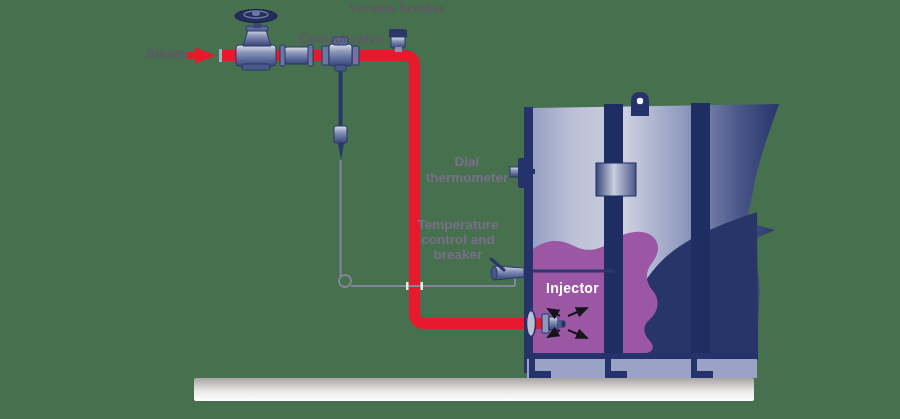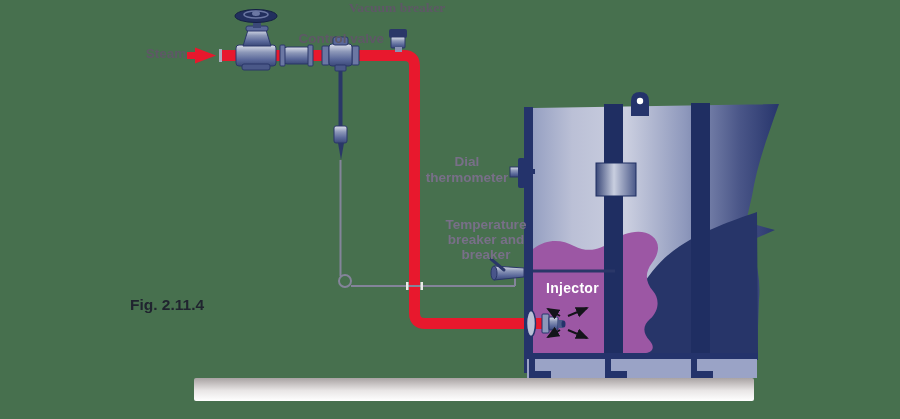--- a/index.html
+++ b/index.html
@@ -177,25 +177,24 @@
 
   <div class="lbl center" style="left:288px;top:31px;width:96px;text-align:right;">Control valve</div>
 
   <div class="lbl center" style="left:340px;top:0;width:114px;font-family:Liberation Serif, serif;">Vacuum breaker</div>
 
   <div class="lbl light right" style="left:424px;top:154px;width:86px;line-height:16px;">
     <div>Dial</div>
     <div>thermometer</div>
   </div>
 
-  <div class="lbl light right" style="left:440px;top:217px;width:92px;line-height:15px;">
+  <div class="lbl light right" style="left:412px;top:217px;width:92px;line-height:15px;">
     <div>Temperature</div>
-    <div>breaker and</div>
+    <div>control and</div>
     <div>breaker</div>
   </div>
 
   <div id="injector-label">Injector</div>
 
   <div id="caption">
-    <div>Fig. 2.11.4</div>
   </div>
 
 </div>
 
 </body></html>

